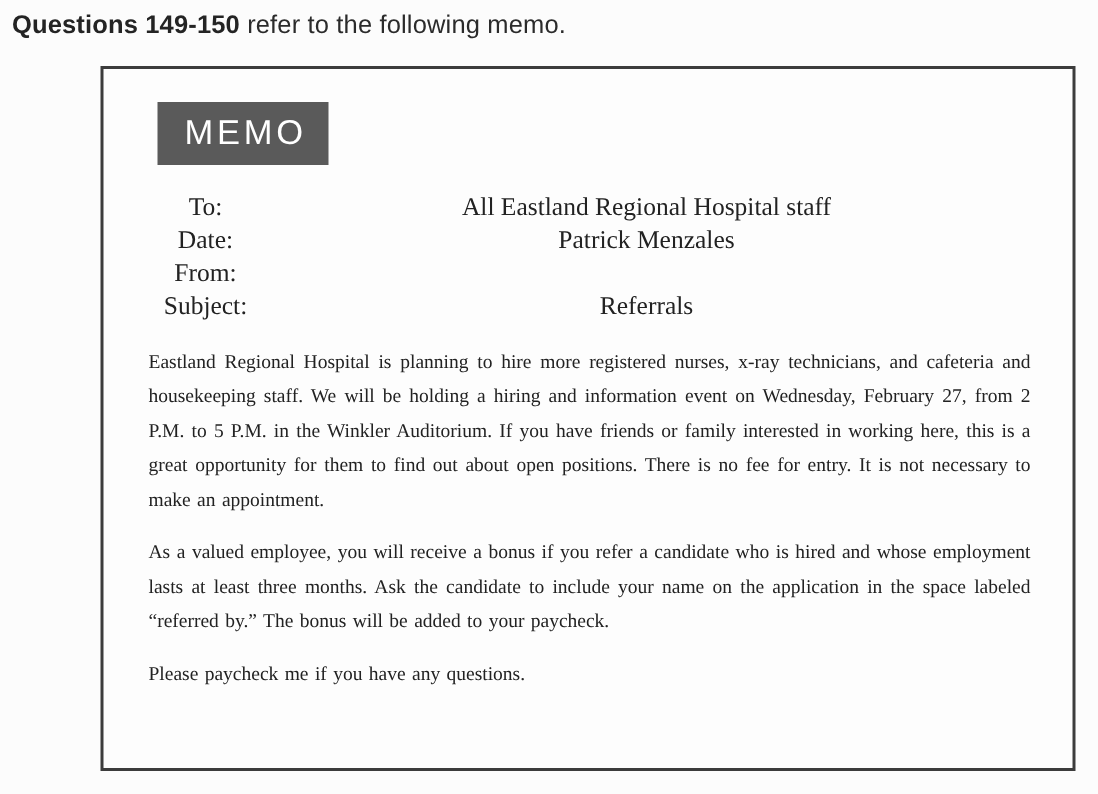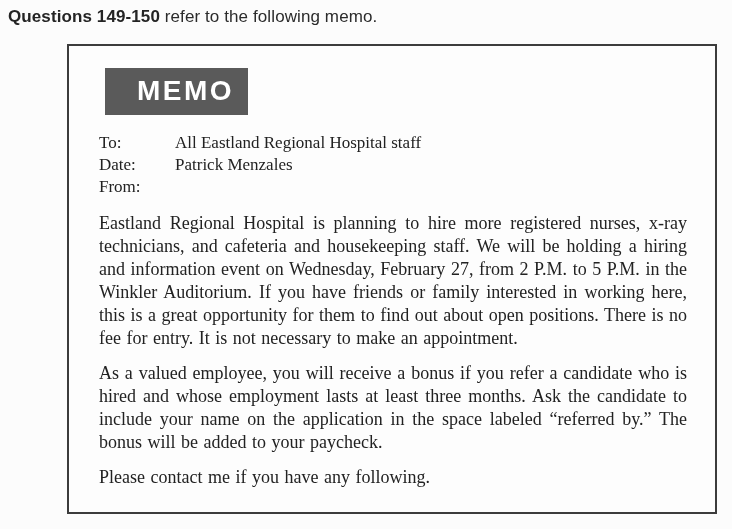--- a/index.html
+++ b/index.html
@@ -26,40 +26,40 @@
     border: 2px solid #3c3c3c;
     background: #fdfdfd;
   }
 
   .memo-badge {
     display: inline-block;
     margin: 22px 0 0 36px;
     background: #5a5a5a;
     color: #ffffff;
     font-family: "Liberation Sans", sans-serif;
-    font-weight: bold;
-    font-size: 28px;
+    font-weight: normal;
+    font-size: 23px;
     letter-spacing: 2.5px;
-    padding: 7px 14px 8px 32px;
+    padding: 7px 14px 8px 18px;
   }
 
   .fields {
     margin: 17px 28px 0 30px;
     font-family: "Liberation Serif", serif;
     font-size: 17px;
     color: #222222;
   }
-  .field-row { display: flex; line-height: 22px; }
+  .field-row { display: flex; line-height: 22px; text-align: center; }
   .field-label { width: 76px; flex: 0 0 76px; }
   .field-value { flex: 1; }
 
   .para {
     margin: 12px 28px 0 30px;
     font-family: "Liberation Serif", serif;
-    font-size: 18px;
+    font-size: 13px;
     line-height: 23px;
     color: #222222;
     text-align: justify;
     word-spacing: 1px;
   }
   .para.first { margin-top: 14px; }
   .para.last { text-align: left; }
 </style>
 </head>
 <body>
@@ -76,18 +76,22 @@
       <span class="field-label">To:</span>
       <span class="field-value">All Eastland Regional Hospital staff</span>
     </div>
     <div class="field-row">
       <span class="field-label">Date:</span>
       <span class="field-value">Patrick Menzales</span>
     </div>
     <div class="field-row">
       <span class="field-label">From:</span>
     </div>
+    <div class="field-row">
+      <span class="field-label">Subject:</span>
+      <span class="field-value">Referrals</span>
+    </div>
   </div>
 
   <p class="para first">Eastland Regional Hospital is planning to hire more registered nurses, x-ray technicians, and cafeteria and housekeeping staff. We will be holding a hiring and information event on Wednesday, February 27, from 2 P.M. to 5 P.M. in the Winkler Auditorium. If you have friends or family interested in working here, this is a great opportunity for them to find out about open positions. There is no fee for entry. It is not necessary to make an appointment.</p>
   <p class="para">As a valued employee, you will receive a bonus if you refer a candidate who is hired and whose employment lasts at least three months. Ask the candidate to include your name on the application in the space labeled “referred by.” The bonus will be added to your paycheck.</p>
-  <p class="para last">Please contact me if you have any following.</p>
+  <p class="para last">Please paycheck me if you have any questions.</p>
 </div>
 
 </body></html>

